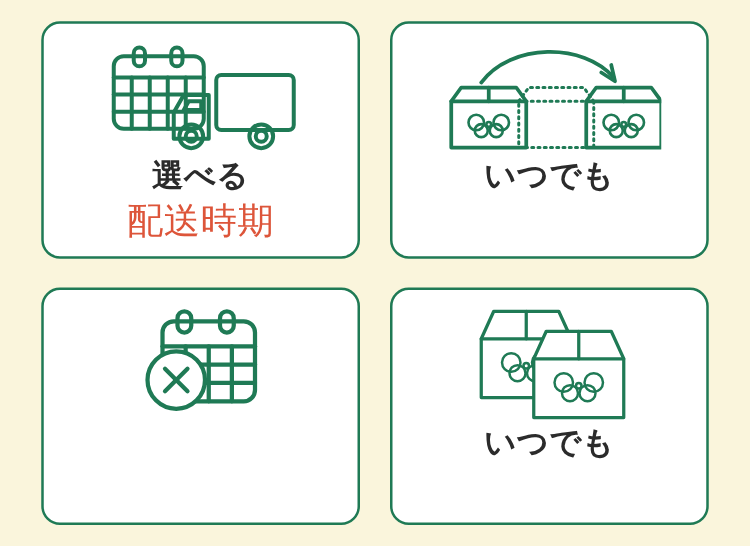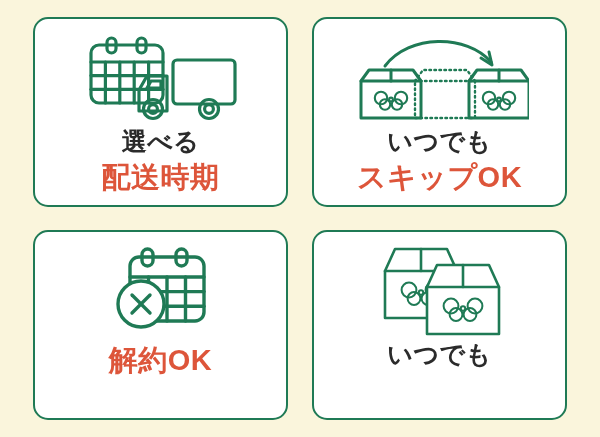--- a/index.html
+++ b/index.html
@@ -60,21 +60,21 @@
     font-size: 25px;
     font-weight: bold;
     line-height: 1.18;
     letter-spacing: 0.5px;
     white-space: nowrap;
     text-align: right;
   }
   .line-accent {
     color: #dd553a;
     font-size: 29px;
-    font-weight: bold;
+    font-weight: normal;
     line-height: 1.2;
     letter-spacing: 0.5px;
     white-space: nowrap;
     margin-top: 3px;
   }
 </style>
 </head>
 <body>
 
 <div class="feature-grid">
@@ -149,21 +149,20 @@
             <circle cx="158" cy="62" r="6.2"></circle>
             <circle cx="142" cy="68.5" r="5.2"></circle>
             <circle cx="154" cy="68.5" r="5.2"></circle>
             <circle cx="148" cy="63.5" r="1.9"></circle>
           </g>
         </g>
       </svg>
     </div>
     <div class="card-text">
       <div class="line-primary">いつでも</div>
-      <div class="line-accent">スキップOK</div>
     </div>
   </div>
 
   <div class="feature-card">
     <div class="card-icon">
       <svg width="110" height="90" viewBox="0 0 110 90" fill="none" stroke="#1f7a55" stroke-width="3.4" stroke-linecap="round" stroke-linejoin="round">
 
         <rect x="36" y="2" width="11" height="17" rx="5.5"></rect>
         <rect x="70" y="2" width="11" height="17" rx="5.5"></rect>
 
@@ -176,21 +175,20 @@
 
         <line x1="24" y1="44.6" x2="98" y2="44.6"></line>
         <line x1="24" y1="59.3" x2="98" y2="59.3"></line>
 
         <circle cx="35" cy="57" r="23" fill="#ffffff"></circle>
         <line x1="26" y1="48" x2="44" y2="66"></line>
         <line x1="44" y1="48" x2="26" y2="66"></line>
       </svg>
     </div>
     <div class="card-text">
-      <div class="line-accent">解約OK</div>
     </div>
   </div>
 
   <div class="feature-card">
     <div class="card-icon">
       <svg width="130" height="94" viewBox="0 0 130 94" fill="none" stroke="#1f7a55" stroke-width="2.6" stroke-linecap="round" stroke-linejoin="round">
 
         <g>
           <path d="M10 26 L20 4 L72 4 L82 26" fill="#ffffff"></path>
           <rect x="10" y="26" width="72" height="47" fill="#ffffff"></rect>

